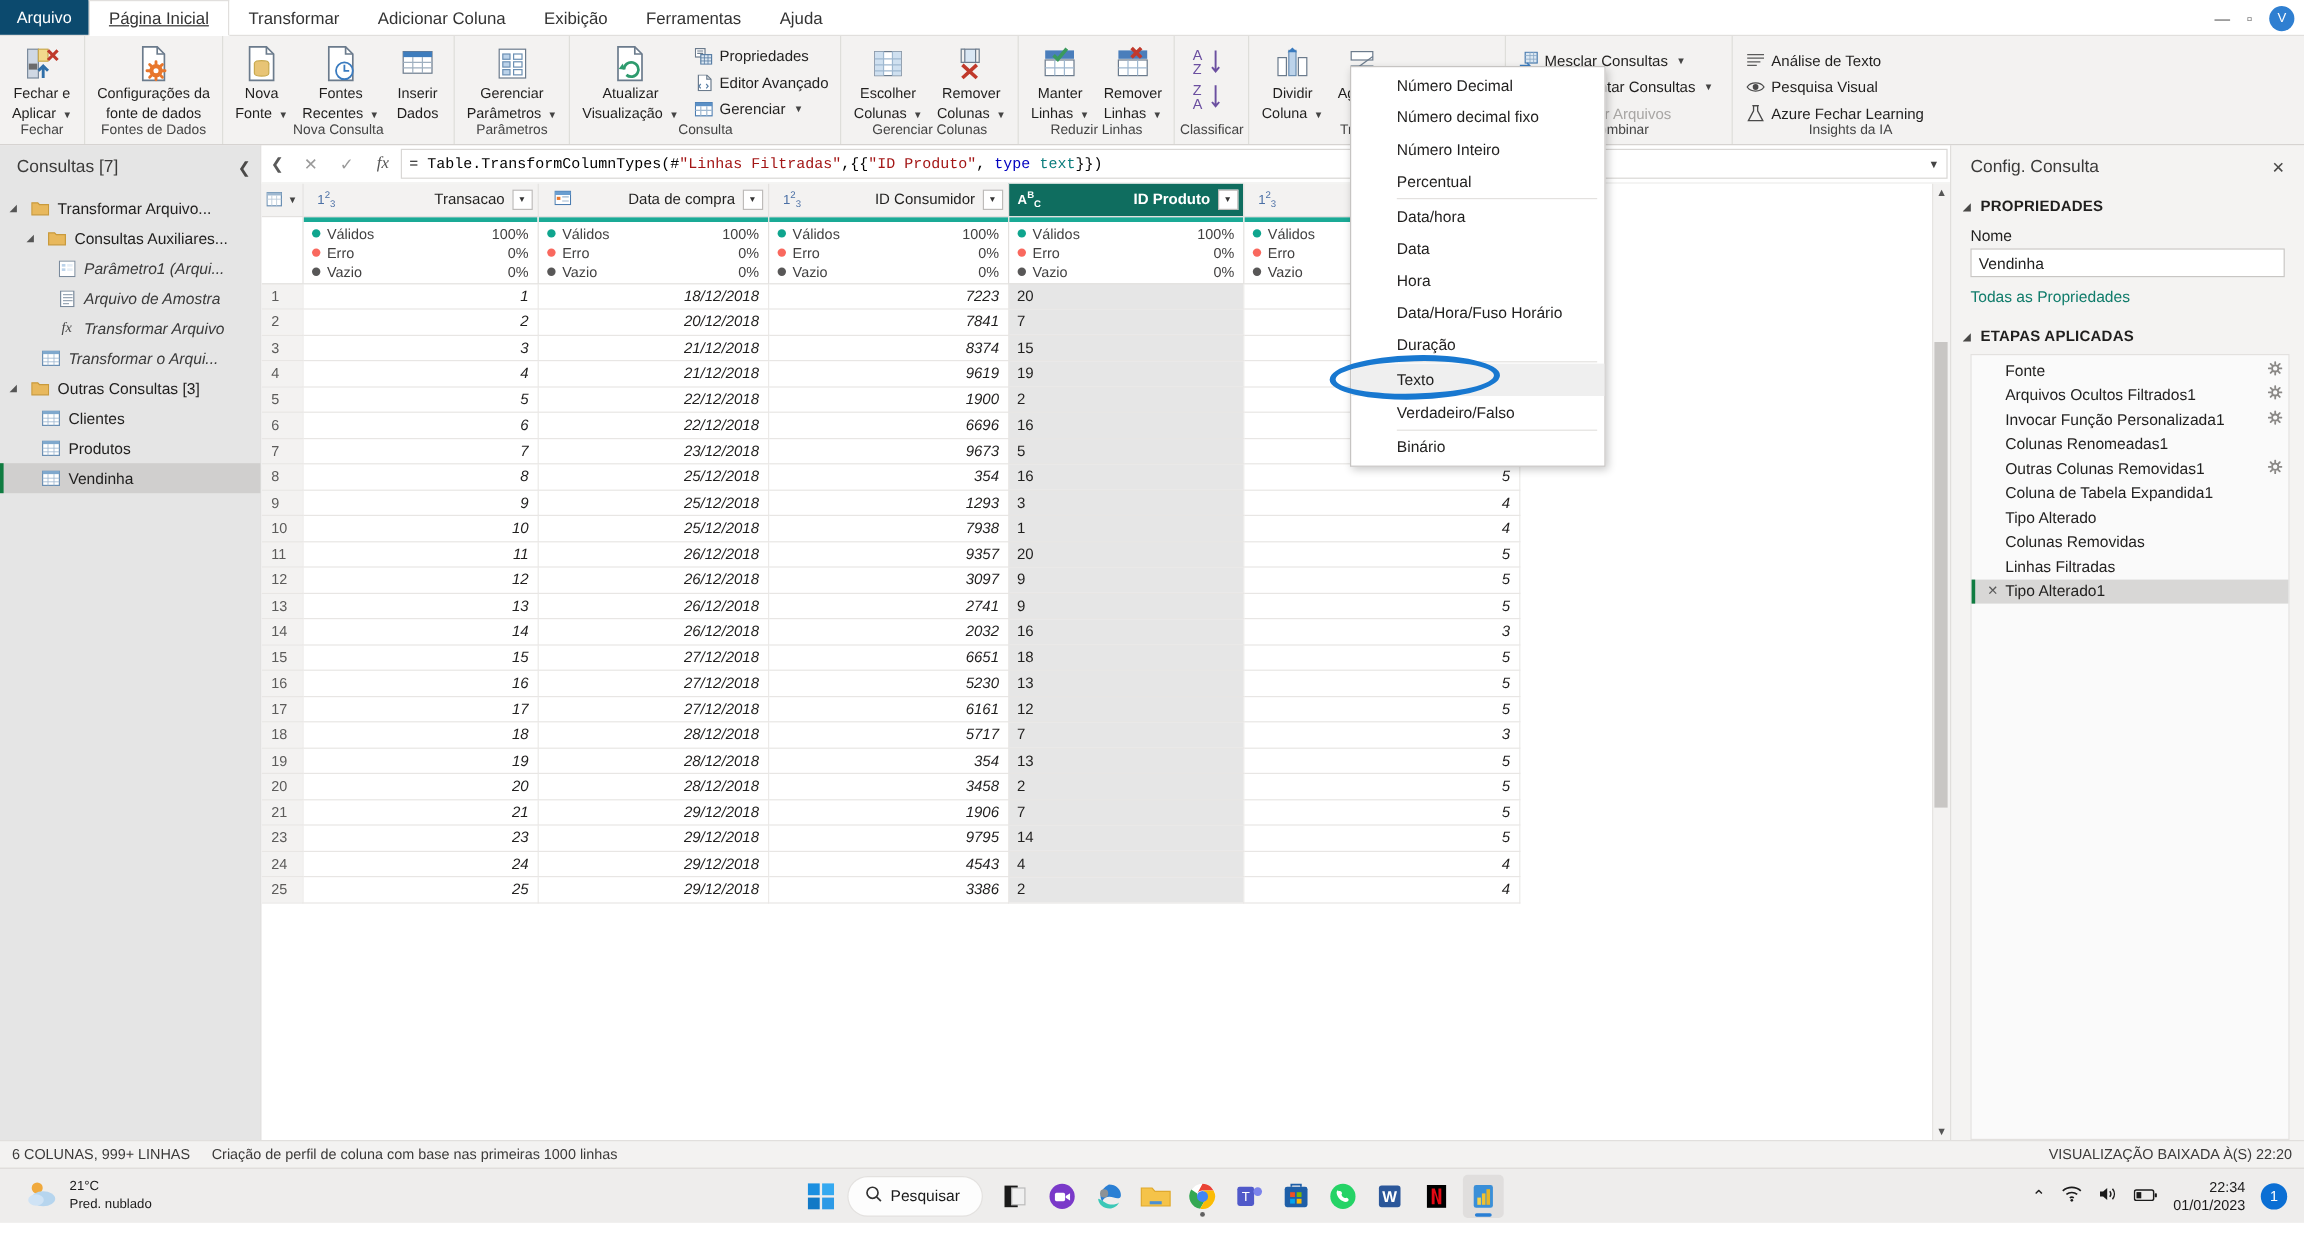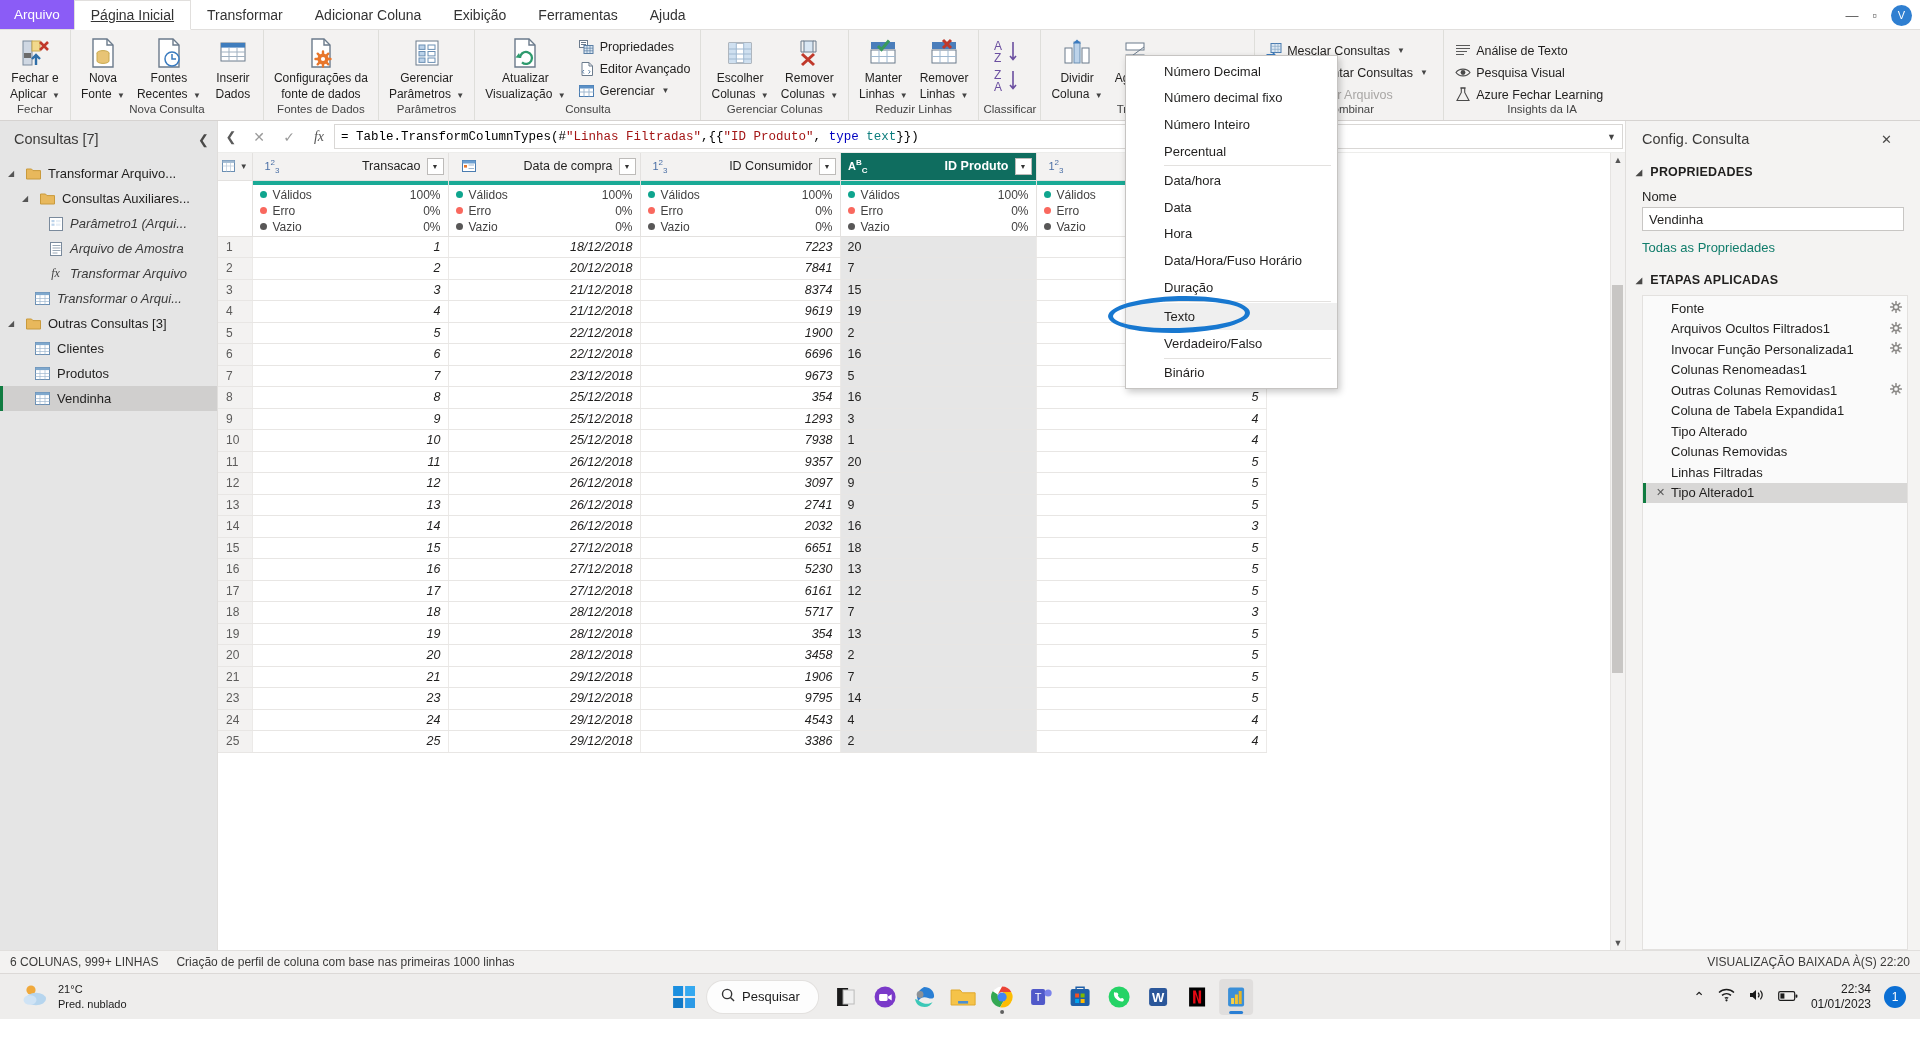--- a/index.html
+++ b/index.html
@@ -13,21 +13,21 @@
 
   
   .tabstrip {
     height: 30px; background: #ffffff; display: flex; align-items: stretch;
     position: relative; border-bottom: 1px solid #e1dfdd;
   }
   .tab {
     padding: 0 16px; display: flex; align-items: center; font-size: 14px;
     color: #333; cursor: default; white-space: nowrap;
   }
-  .tab.file { background: #8b5cf6; color: #fff; font-size: 13.5px; padding: 0 14px; }
+  .tab.file { background: #0c4a6e; color: #fff; font-size: 13.5px; padding: 0 14px; }
   .tab.active {
     border: 1px solid #e1dfdd; border-bottom: 1px solid #fff;
     background: #fff; margin-bottom: -1px; font-weight: 400; text-decoration: underline;
   }
   .winctl { position: absolute; right: 8px; top: 0; height: 30px;
             display: flex; align-items: center; gap: 14px; }
   .winctl span { font-size: 13px; color: #555; cursor: default; }
   .avatar-btn {
     width: 21px; height: 21px; border-radius: 50%; background: #2f7fd1;
     color: #fff; font-size: 11px; display: flex; align-items: center;
@@ -174,21 +174,21 @@
          display: flex; flex-direction: column; align-items: center;
          justify-content: space-between; padding: 2px 0; }
   .vsb .ar { font-size: 9px; color: #555; }
   .vsb-thumb { position: absolute; right: 2px; top: 132px; width: 11px; height: 388px;
                background: #c8c6c4; }
 
   
   .spane { width: 295px; background: #f4f3f2; border-left: 1px solid #e0dedc;
            display: flex; flex-direction: column; }
   .spane-hd { height: 36px; display: flex; align-items: center;
-              justify-content: space-between; padding: 0 28px 0 16px; }
+              justify-content: space-between; padding: 0 16px 0 16px; }
   .spane-title { font-size: 14.5px; color: #3b3a39; }
   .sec-hd { display: flex; align-items: center; gap: 8px; padding: 8px 0 6px 10px;
             font-size: 12.5px; font-weight: 700; color: #201f1e; letter-spacing: .2px; }
   .sec-hd .tw { font-size: 8px; color: #4a4948; }
   .flabel { font-size: 13px; color: #201f1e; padding: 4px 0 3px 16px; }
   .finput { margin: 0 16px; height: 24px; background: #fff; border: 1px solid #c8c6c4;
             display: flex; align-items: center; padding: 0 6px; font-size: 13px;
             color: #201f1e; }
   .flink { font-size: 13px; color: #107c6b; padding: 9px 0 4px 16px; cursor: pointer; }
   .steps { margin: 2px 12px 0 16px; background: #fafafa; border: 1px solid #e3e1df;
@@ -274,20 +274,39 @@
         </div>
       </div>
       <div class="rgroup-label">Fechar</div>
     </div>
 
     <div class="rgroup">
       <div class="rgroup-items">
         <div class="bigbtn">
           <span class="ico">
             <svg width="30" height="32" viewBox="0 0 30 32">
+              <path d="M6 2 h12 l6 6 v22 H6z" fill="#fff" stroke="#6b7b8c" stroke-width="1.4"></path>
+              <path d="M18 2 v6 h6" fill="none" stroke="#6b7b8c" stroke-width="1.4"></path>
+              <circle cx="17" cy="22" r="5.6" fill="#e8762b"></circle>
+              <circle cx="17" cy="22" r="2.1" fill="#fff"></circle>
+              <path d="M17 14.5v2 M17 27.5v2 M9.5 22h2 M22.5 22h2 M11.7 16.7l1.4 1.4 M20.9 25.9l1.4 1.4 M22.3 16.7l-1.4 1.4 M13.1 25.9l-1.4 1.4" stroke="#e8762b" stroke-width="2.4" stroke-linecap="round"></path>
+            </svg>
+          </span>
+          <span class="lbl">Configurações da</span>
+          <span class="lbl">fonte de dados</span>
+        </div>
+      </div>
+      <div class="rgroup-label">Fontes de Dados</div>
+    </div>
+
+    <div class="rgroup">
+      <div class="rgroup-items">
+        <div class="bigbtn">
+          <span class="ico">
+            <svg width="30" height="32" viewBox="0 0 30 32">
               <path d="M5 2 h14 l6 6 v22 H5z" fill="#fff" stroke="#6b7b8c" stroke-width="1.4"></path>
               <path d="M19 2 v6 h6" fill="none" stroke="#6b7b8c" stroke-width="1.4"></path>
               <ellipse cx="15" cy="16" rx="6" ry="2.4" fill="#e8c475" stroke="#c9a94e"></ellipse>
               <path d="M9 16 v8 a6 2.4 0 0 0 12 0 v-8" fill="#e8c475" stroke="#c9a94e"></path>
             </svg>
           </span>
           <span class="lbl">Nova</span>
           <span class="lbl"><span>Fonte</span> <span class="caret">▼</span></span>
         </div>
         <div class="bigbtn">
@@ -308,39 +327,20 @@
               <rect x="3" y="6" width="24" height="18" fill="#fff" stroke="#6b7b8c"></rect>
               <rect x="3" y="6" width="24" height="4.6" fill="#3f7dbd"></rect>
               <path d="M3 15 h24 M3 19.5 h24 M11 10.6 V24 M19 10.6 V24" stroke="#9fb0c0"></path>
             </svg>
           </span>
           <span class="lbl">Inserir</span>
           <span class="lbl">Dados</span>
         </div>
       </div>
       <div class="rgroup-label">Nova Consulta</div>
-    </div>
-
-    <div class="rgroup">
-      <div class="rgroup-items">
-        <div class="bigbtn">
-          <span class="ico">
-            <svg width="30" height="32" viewBox="0 0 30 32">
-              <path d="M6 2 h12 l6 6 v22 H6z" fill="#fff" stroke="#6b7b8c" stroke-width="1.4"></path>
-              <path d="M18 2 v6 h6" fill="none" stroke="#6b7b8c" stroke-width="1.4"></path>
-              <circle cx="17" cy="22" r="5.6" fill="#e8762b"></circle>
-              <circle cx="17" cy="22" r="2.1" fill="#fff"></circle>
-              <path d="M17 14.5v2 M17 27.5v2 M9.5 22h2 M22.5 22h2 M11.7 16.7l1.4 1.4 M20.9 25.9l1.4 1.4 M22.3 16.7l-1.4 1.4 M13.1 25.9l-1.4 1.4" stroke="#e8762b" stroke-width="2.4" stroke-linecap="round"></path>
-            </svg>
-          </span>
-          <span class="lbl">Configurações da</span>
-          <span class="lbl">fonte de dados</span>
-        </div>
-      </div>
-      <div class="rgroup-label">Fontes de Dados</div>
     </div>
 
     <div class="rgroup">
       <div class="rgroup-items">
         <div class="bigbtn">
           <span class="ico">
             <svg width="30" height="32" viewBox="0 0 30 32">
               <rect x="4" y="4" width="22" height="24" fill="#fff" stroke="#6b7b8c"></rect>
               <rect x="7" y="8" width="6" height="4.4" fill="#bcd3ea" stroke="#6b8fb3"></rect>
               <rect x="7" y="14.5" width="6" height="4.4" fill="#bcd3ea" stroke="#6b8fb3"></rect>

